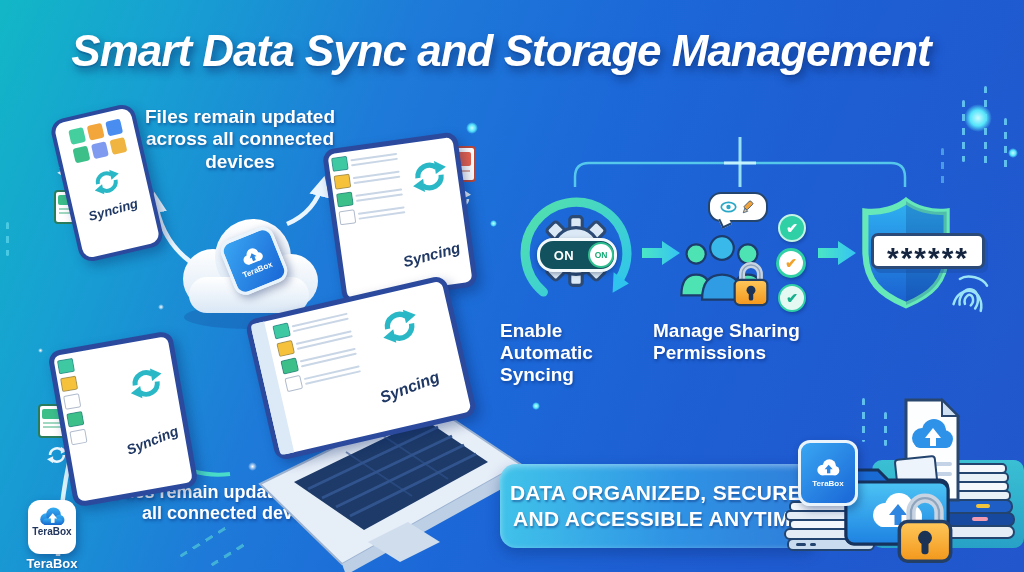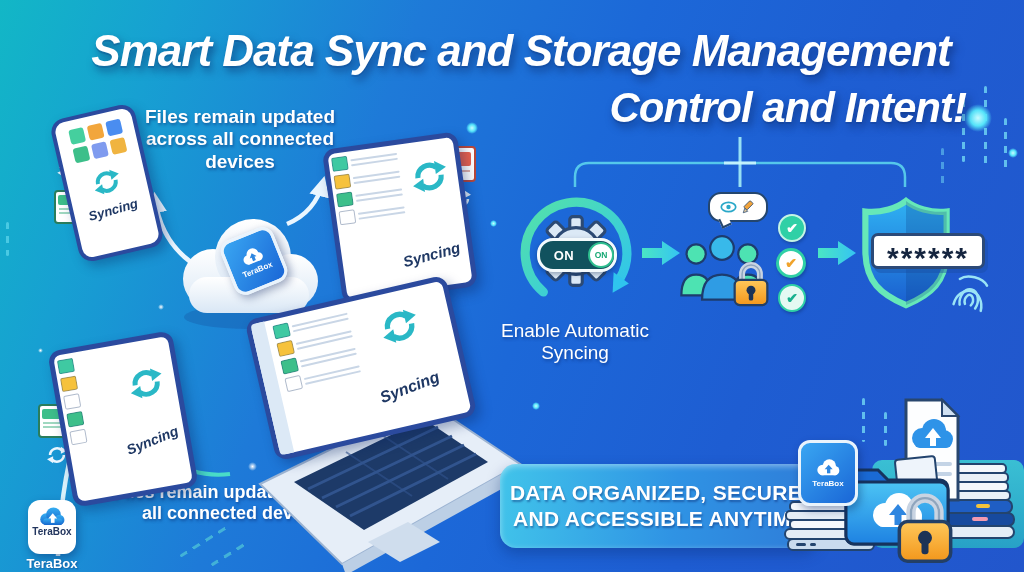--- a/index.html
+++ b/index.html
@@ -2,38 +2,38 @@
 <html><head>
 <meta charset="utf-8">
 <style>
   html,body{margin:0;padding:0;background:#0b2f66;}
   .stage{position:relative;width:1024px;height:572px;overflow:hidden;
     font-family:"Liberation Sans",sans-serif;
     background:linear-gradient(112deg,#12b7c6 0%,#17a0d2 14%,#1e7ad8 34%,#1c68d8 52%,#1e5dd2 72%,#2256cc 100%);}
   .abs{position:absolute;}
   
   .title-l1{left:0;top:26px;width:1002px;text-align:center;color:#fff;font-weight:bold;font-style:italic;
-    font-size:44px;letter-spacing:-1px;text-shadow:0 2px 0 rgba(16,52,120,.25),3px 5px 8px rgba(10,35,95,.55);padding-left:20px;}
+    font-size:44px;letter-spacing:-1px;text-shadow:0 2px 0 rgba(16,52,120,.25),3px 5px 8px rgba(10,35,95,.55);}
   .title-l2{left:0;top:84px;width:966px;text-align:right;color:#fff;font-weight:bold;font-style:italic;
     font-size:42px;letter-spacing:-1px;text-shadow:0 2px 0 rgba(16,52,120,.25),3px 5px 8px rgba(10,35,95,.55);}
   
   .caption{color:#fff;font-weight:bold;text-align:center;text-shadow:1px 2px 3px rgba(10,40,110,.5);line-height:1.18;}
   .cap-top{left:138px;top:106px;width:204px;font-size:19px;}
   .cap-bottom{left:104px;top:482px;width:262px;font-size:18px;}
   
   .device{background:#fff;border:4px solid #2b4a9e;border-radius:12px;box-shadow:4px 6px 12px rgba(10,35,95,.35);}
   .syncing{color:#1f3864;font-weight:bold;font-style:italic;}
   .tile{width:15px;height:15px;border-radius:3px;}
   .tilegrid{display:grid;grid-template-columns:repeat(3,15px);gap:4px;margin:9px auto 0;width:53px;}
   .file-row{display:flex;align-items:center;gap:3px;margin:4px 3px;}
   .thumb{width:14px;height:12px;border-radius:2px;flex:0 0 auto;border:1px solid rgba(30,60,110,.35);}
   .t-img{background:#3fc9a2;} .t-folder{background:#f6c23c;} .t-doc{background:#fff;} .t-docg{background:#3dbf8a;}
   .lines{flex:1;} .lines i{display:block;height:2px;background:#c9d6e6;border-radius:1px;margin:3px 0;width:88%;}
   
-  .step-label{color:#fff;font-weight:normal;text-align:center;font-size:19px;line-height:1.15;
+  .step-label{color:#fff;font-weight:bold;font-size:19px;line-height:1.15;
     text-shadow:1px 2px 3px rgba(10,40,110,.5);}
   
   .toggle{display:flex;align-items:center;background:#11525e;border:3px solid #f4fafc;border-radius:16px;
     box-shadow:0 2px 5px rgba(5,25,60,.35);}
   .toggle .ontext{flex:1;text-align:center;color:#fff;font-weight:bold;font-size:13px;letter-spacing:.5px;}
   .toggle .knob{width:22px;height:22px;border-radius:50%;background:#fff;border:2px solid #2fbf8f;color:#18a874;
     font-size:8.5px;font-weight:bold;display:flex;align-items:center;justify-content:center;margin-right:0px;}
   
   .check{width:24px;height:24px;border-radius:50%;display:flex;align-items:center;justify-content:center;
     font-weight:bold;font-size:14px;box-shadow:1px 2px 3px rgba(10,40,90,.35);}
@@ -113,21 +113,20 @@
     <path d="M424,306 C438,330 437,345 426,360" fill="none" stroke="#49dcc8" stroke-width="4" marker-end="url(#mt)"></path>
 
     <path d="M304,320 C322,356 336,392 344,424" fill="none" stroke="#3fd2e6" stroke-width="3" opacity=".8"></path>
 
     <path d="M575,187 L575,177 Q575,163 589,163 L891,163 Q905,163 905,177 L905,187" fill="none" stroke="#5fd9ee" stroke-width="2.5" opacity=".85"></path>
     <path d="M740,137 L740,187" stroke="#a5eef8" stroke-width="3" opacity=".9"></path>
     <path d="M724,163 L756,163" stroke="#ccf6ff" stroke-width="3" opacity=".9"></path>
   </svg>
 
   <div class="abs title-l1">Smart Data Sync and Storage Management</div>
-  <div class="abs title-l2">Control and Intent!</div>
 
   <div class="abs caption cap-top">Files remain updated across all connected devices</div>
   <div class="abs caption cap-bottom">Files remain updated across all connected devices</div>
 
   <svg class="abs" style="left:54px;top:154px;" width="28" height="28" viewBox="0 0 60 60">
     <path d="M14,30 a16,16 0 0 1 27,-11" stroke="#eaf6ff" stroke-width="6" fill="none"></path>
       <polygon points="39,11 53,20 39,27" fill="#eaf6ff"></polygon>
     <path d="M46,30 a16,16 0 0 1 -27,11" stroke="#eaf6ff" stroke-width="6" fill="none"></path>
       <polygon points="21,49 7,40 21,33" fill="#eaf6ff"></polygon>
   </svg>
@@ -427,20 +426,21 @@
       <g fill="none" stroke="#9ae4f6" stroke-width="2.5" stroke-linecap="round" transform="rotate(14 22 24)">
         <path d="M8,40 a14,17 0 1 1 28,0"></path>
         <path d="M14,39 a9,12 0 1 1 16,0"></path>
         <path d="M19,37 a4,6 0 1 1 6,0"></path>
         <path d="M8,14 a16,10 0 0 1 28,0"></path>
       </g>
     </svg>
   </div>
 
   <div class="abs step-label" style="left:500px;top:320px;width:150px;">Enable Automatic Syncing</div>
+  <div class="abs step-label" style="left:653px;top:320px;width:160px;">Manage Sharing Permissions</div>
 
   <div class="abs banner">
     <div>DATA ORGANIZED, SECURE,</div>
     <div>AND ACCESSIBLE ANYTIME</div>
   </div>
 
   <div class="abs teal-band" style="left:872px;top:460px;width:152px;height:88px;"></div>
 
   <svg class="abs" style="left:784px;top:500px;" width="96" height="56" viewBox="0 0 96 56">
     <g stroke="#23446e" stroke-width="2">

